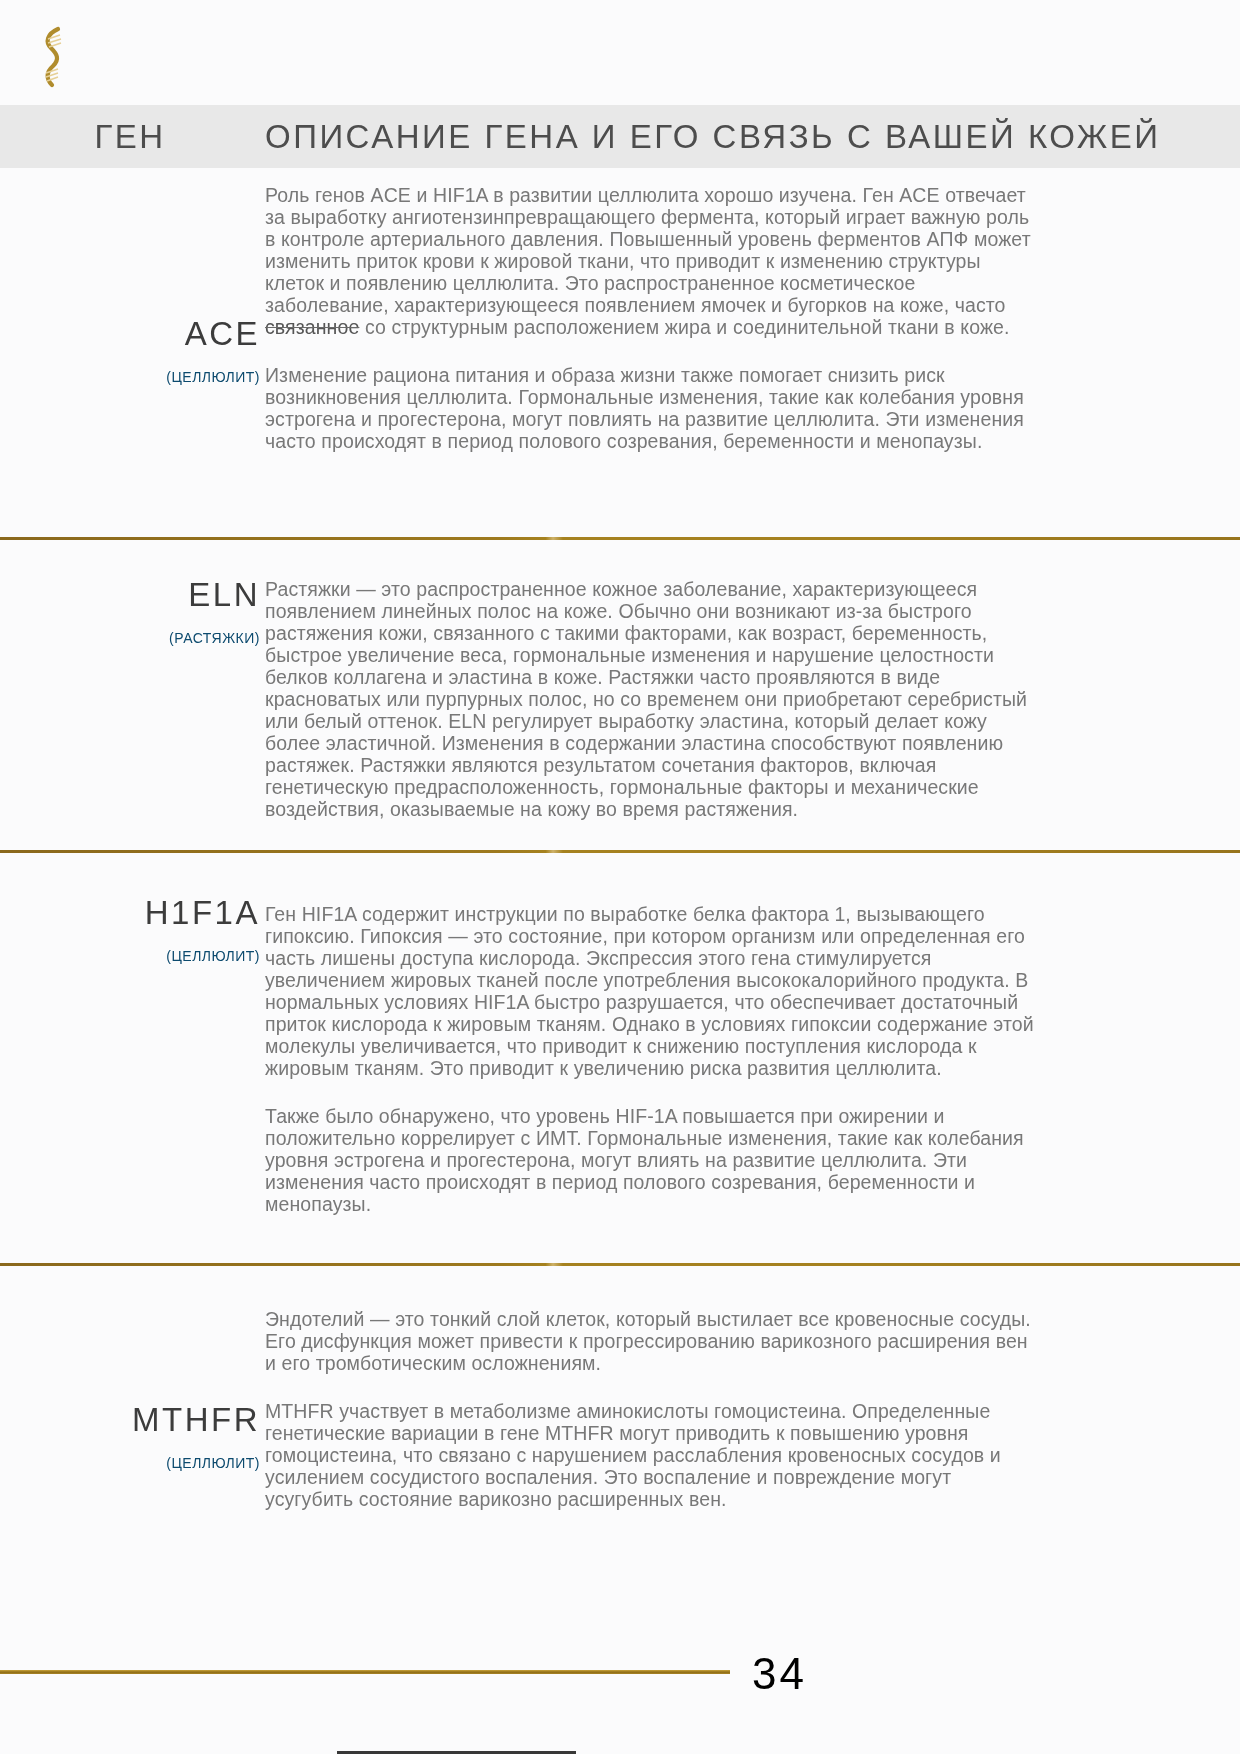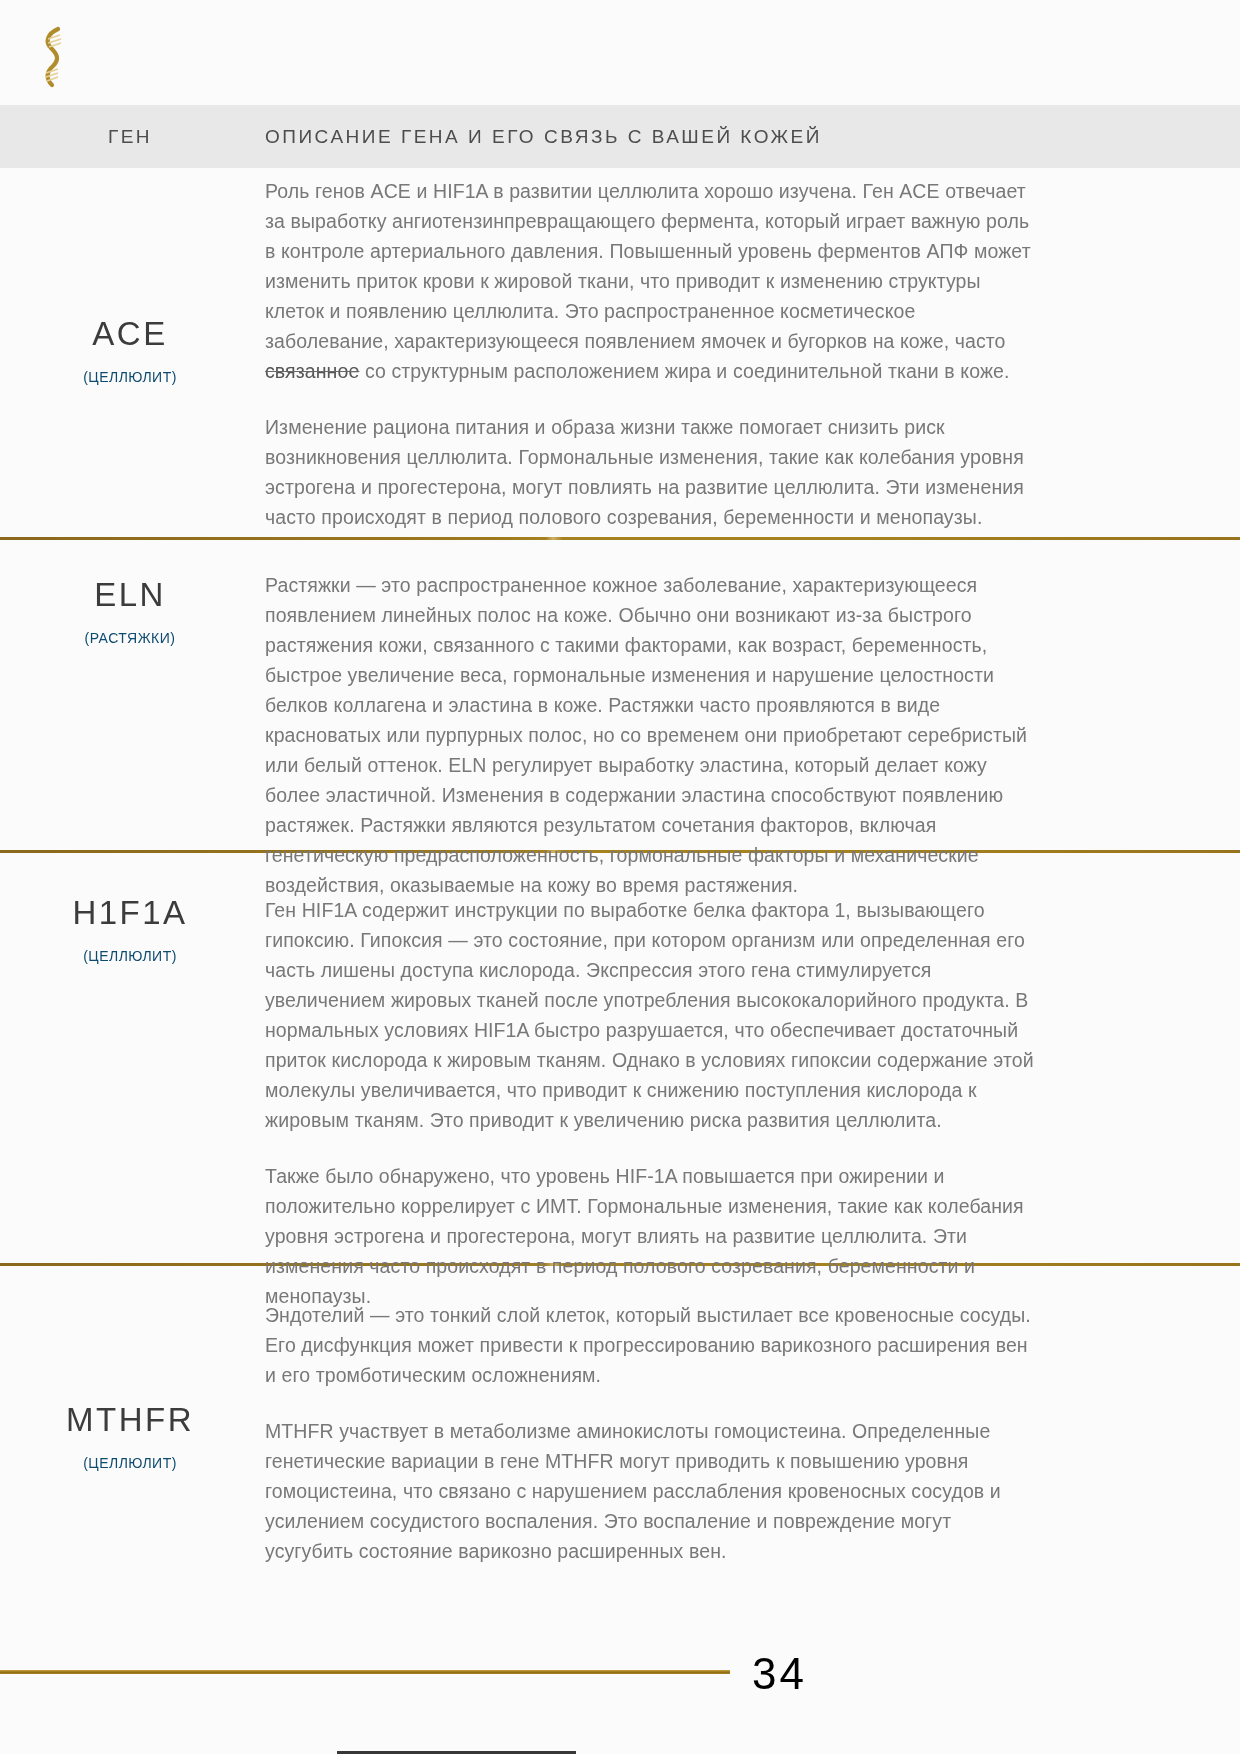--- a/index.html
+++ b/index.html
@@ -14,55 +14,56 @@
   .top-area { height: 105px; position: relative; }
   .logo { position: absolute; left: 40px; top: 26px; width: 26px; height: 62px; }
 
   .thead {
     height: 63px;
     background: #e8e8e8;
     display: flex;
     align-items: center;
   }
   .th {
-    font-size: 19px;
+    font-size: 33px;
     font-weight: 300;
     color: #4d4d4d;
     letter-spacing: 2.5px;
   }
   .th-gene { width: 260px; text-align: center; }
   .th-desc { flex: 1; padding-left: 5px; }
 
   .row { display: flex; width: 100%; }
   .cell-gene {
     width: 260px;
-    text-align: center;
+    text-align: right;
     flex: 0 0 260px;
   }
   .gene-name {
     font-size: 33px;
     font-weight: 300;
     color: #3c3c3c;
     letter-spacing: 2.5px;
   }
   .gene-trait {
     font-size: 14px;
     font-weight: 300;
     color: #0c4a6e;
     letter-spacing: 0.5px;
     margin-top: 16px;
   }
   .cell-desc { flex: 1; padding-left: 5px; padding-right: 200px; }
   .cell-desc p {
     font-size: 19.5px;
-    line-height: 30px;
+    line-height: 22px;
     color: #787878;
     font-weight: 300;
     margin-bottom: 26px;
     letter-spacing: 0.1px;
+    margin-top: 8px;
   }
   .strike { color: #555; text-decoration-color: #6a6a6a; }
 
   .row-0 { height: 369px; }
   .row-0 .cell-gene { padding-top: 147px; }
   .row-0 .cell-desc { padding-top: 8px; }
   .row-1 { height: 310px; }
   .row-1 .cell-gene { padding-top: 36px; }
   .row-1 .cell-desc { padding-top: 30px; }
   .row-2 { height: 410px; }

